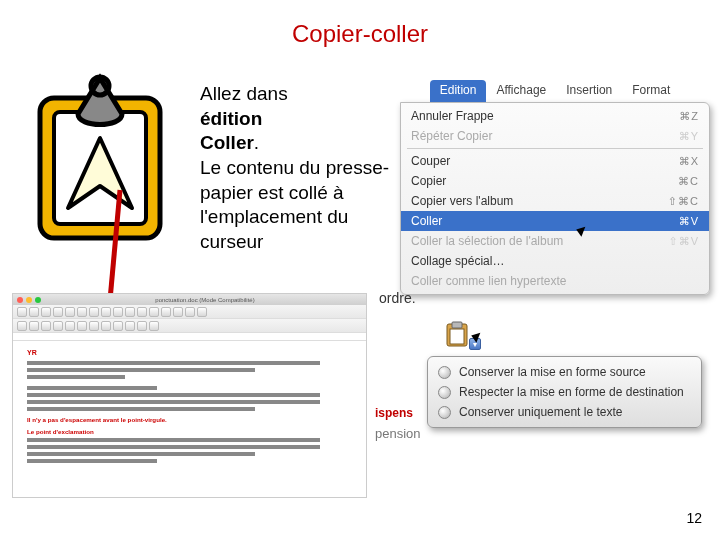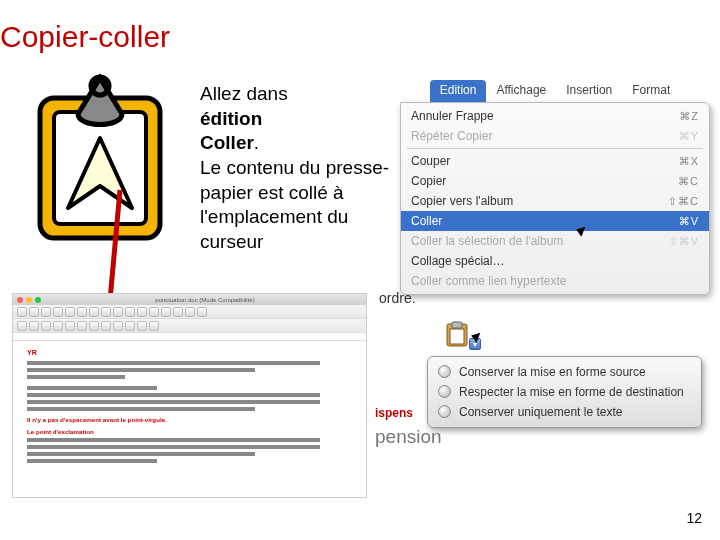--- a/index.html
+++ b/index.html
@@ -1,18 +1,18 @@
 <!DOCTYPE html>
 <html><head>
 <meta charset="utf-8">
 <style>
   * { box-sizing: border-box; margin: 0; padding: 0; }
   html, body { width: 720px; height: 540px; font-family: Verdana, Arial, sans-serif; background: #fff; overflow: hidden; }
   .slide { position: relative; width: 720px; height: 540px; }
-  .title { position: absolute; top: 20px; left: 0; width: 100%; font-size: 30px; color: #c00000; font-weight: normal; }
+  .title { position: absolute; top: 20px; left: 0; width: 100%; text-align: center; font-size: 24px; color: #c00000; font-weight: normal; }
   .bodytext { position: absolute; left: 200px; top: 82px; width: 200px; font-size: 19px; line-height: 1.3; color: #000; }
   .bodytext b { font-weight: bold; }
   .clipboard { position: absolute; left: 20px; top: 68px; width: 160px; height: 180px; }
   .clipboard svg { width: 100%; height: 100%; }
   .arrow { position: absolute; left: 85px; top: 190px; }
   .arrow svg { width: 70px; height: 200px; overflow: visible; }
   .doc { position: absolute; left: 12px; top: 293px; width: 355px; height: 205px; border: 1px solid #ccc; background: #f9f9f9; font-size: 6px; color: #444; overflow: hidden; }
   .doc-titlebar { height: 11px; background: linear-gradient(#e6e6e6,#cfcfcf); display: flex; align-items: center; padding-left: 4px; gap: 3px; }
   .tl-dot { width: 6px; height: 6px; border-radius: 50%; }
   .tl-red { background: #ff5f57; } .tl-yellow { background: #febc2e; } .tl-green { background: #28c840; }
@@ -37,24 +37,24 @@
   .menu-item.hl .sc { color: #fff; }
   .menu-sep { height: 1px; background: #ccc; margin: 2px 6px; }
   .cursor1 { position: absolute; width: 0; height: 0; }
   .cursor1::before { content: ""; position: absolute; width: 0; height: 0; border-left: 9px solid #000; border-top: 3px solid transparent; border-bottom: 6px solid transparent; transform: rotate(-35deg); }
   .popup-area { position: absolute; left: 375px; top: 290px; width: 340px; height: 190px; }
   .ordre { font-size: 14px; color: #333; margin-bottom: 12px; padding-left: 4px; }
   .paste-icon-box { position: absolute; left: 68px; top: 30px; width: 28px; height: 28px; }
   .paste-icon-box svg { width: 100%; height: 100%; }
   .paste-chevron { position: absolute; left: 94px; top: 48px; width: 12px; height: 12px; background: linear-gradient(#8fb3e8,#4a77c5); border: 1px solid #3a5fa0; border-radius: 2px; display: flex; align-items: center; justify-content: center; color: #fff; font-size: 8px; }
   .popup { position: absolute; left: 52px; top: 66px; width: 275px; background: linear-gradient(#fafafa,#dedede); border: 1px solid #999; border-radius: 6px; box-shadow: 2px 3px 6px rgba(0,0,0,0.35); padding: 5px 0; font-size: 12px; }
-  .popup-item { display: flex; align-items: flex-start; gap: 8px; padding: 3px 10px; color: #333; }
+  .popup-item { display: flex; align-items: flex-end; gap: 8px; padding: 3px 10px; color: #333; }
   .radio { width: 13px; height: 13px; border-radius: 50%; background: radial-gradient(circle at 35% 35%, #fff 0%, #d0d0d0 60%, #aaa 100%); border: 1px solid #888; flex-shrink: 0; }
   .red-frag { position: absolute; left: 0px; top: 116px; font-size: 12px; color: #c00000; font-weight: bold; }
-  .grey-frag { position: absolute; left: 0px; top: 136px; font-size: 19px; color: #777; }
+  .grey-frag { position: absolute; left: 0px; top: 136px; font-size: 13px; color: #777; }
   .pagenum { position: absolute; right: 18px; bottom: 14px; font-size: 14px; color: #000; }
 </style>
 </head>
 <body>
 
 <div class="slide">
 
   <h1 class="title">Copier-coller</h1>
 
   <div class="bodytext">

